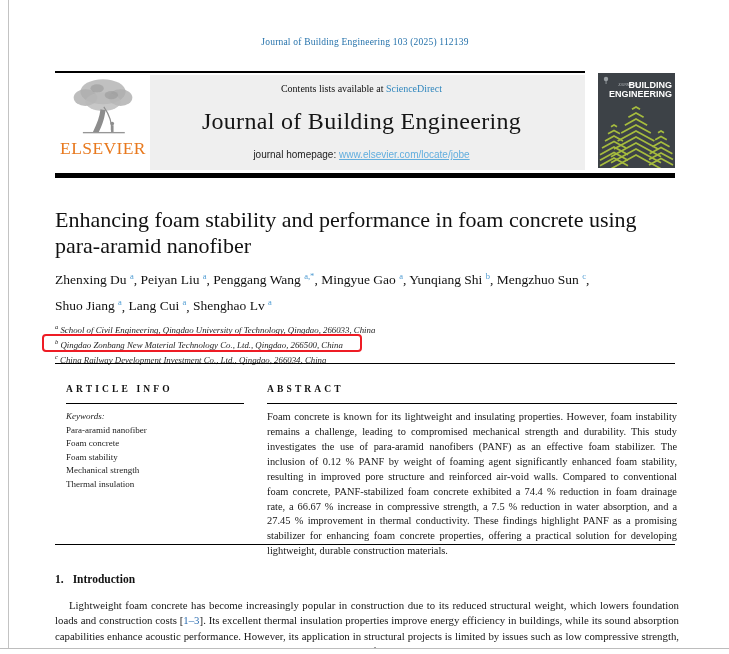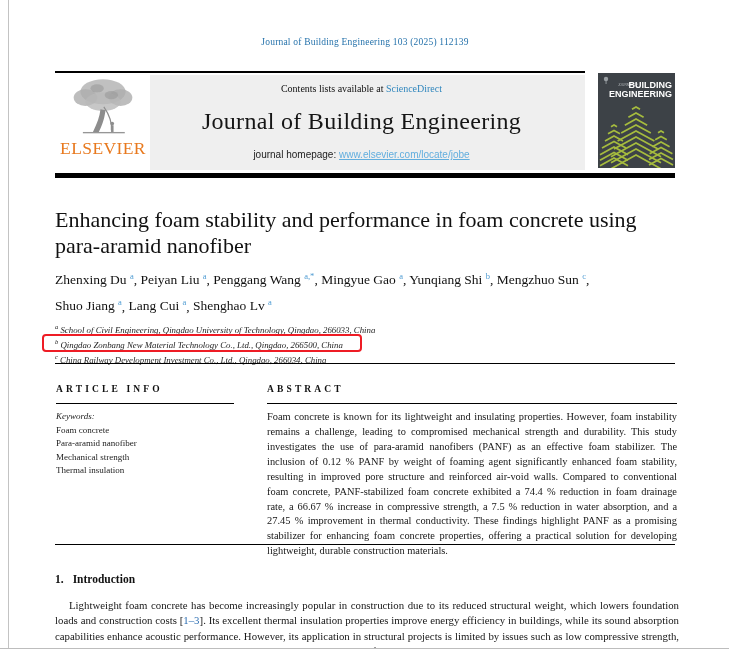--- a/index.html
+++ b/index.html
@@ -45,21 +45,21 @@
   .aff-row sup { font-size:6.5px; font-style:italic; color:#222; }
   .annotation-box { position:absolute; left:-13px; top:-2.5px; width:320px; height:18px;
     border:2.5px solid #ee1c25; border-radius:4px; pointer-events:none; z-index:5; }
 
   .rule-1 { position:absolute; left:55px; top:363px; width:620px; height:1.4px; background:#000; }
   .rule-2 { position:absolute; left:55px; top:544px; width:620px; height:1.2px; background:#000; }
 
   .col-heading { font-size:9.5px; font-weight:700; letter-spacing:.33em; color:#111; }
   .col-underline { height:1.1px; background:#000; margin-top:9px; }
 
-  .info-col { position:absolute; left:56px; top:384px; width:178px; }
+  .info-col { position:absolute; left:66px; top:384px; width:178px; }
   .abstract-col { position:absolute; left:267px; top:384px; width:410px; }
 
   .keywords-label { font-style:italic; font-size:9px; margin-top:6px; line-height:13.5px; color:#1c1c1c; }
   .keyword-item { font-size:9px; line-height:13.5px; color:#1c1c1c; }
 
   .abstract-text { margin-top:6px; font-size:10.4px; line-height:14.9px; text-align:justify; color:#161616; }
 
   .intro-heading { position:absolute; left:55px; top:573px; font-size:11.5px; font-weight:700; color:#111; }
   .intro-heading .num { margin-right:9px; }
 
@@ -149,22 +149,23 @@
       <div class="aff-row"><sup>c</sup><span> China Railway Development Investment Co., Ltd., Qingdao, 266034, China</span></div>
     </div>
 
   <div class="rule-1"></div>
 
   <div class="info-col">
     <div class="col-heading">ARTICLE INFO</div>
     <div class="col-underline"></div>
     <div class="keywords-label">Keywords:</div>
     <div id="keywords-list">
+        <div class="keyword-item">Para-aramid nanofiber</div>
         <div class="keyword-item">Foam concrete</div>
-        <div class="keyword-item">Para-aramid nanofiber</div>
+        <div class="keyword-item">Foam stability</div>
         <div class="keyword-item">Mechanical strength</div>
         <div class="keyword-item">Thermal insulation</div>
       </div>
   </div>
 
   <div class="abstract-col">
     <div class="col-heading">ABSTRACT</div>
     <div class="col-underline"></div>
     <p class="abstract-text">Foam concrete is known for its lightweight and insulating properties. However, foam instability remains a challenge, leading to compromised mechanical strength and durability. This study investigates the use of para-aramid nanofibers (PANF) as an effective foam stabilizer. The inclusion of 0.12 % PANF by weight of foaming agent significantly enhanced foam stability, resulting in improved pore structure and reinforced air-void walls. Compared to conventional foam concrete, PANF-stabilized foam concrete exhibited a 74.4 % reduction in foam drainage rate, a 66.67 % increase in compressive strength, a 7.5 % reduction in water absorption, and a 27.45 % improvement in thermal conductivity. These findings highlight PANF as a promising stabilizer for enhancing foam concrete properties, offering a practical solution for developing lightweight, durable construction materials.</p>
   </div>

